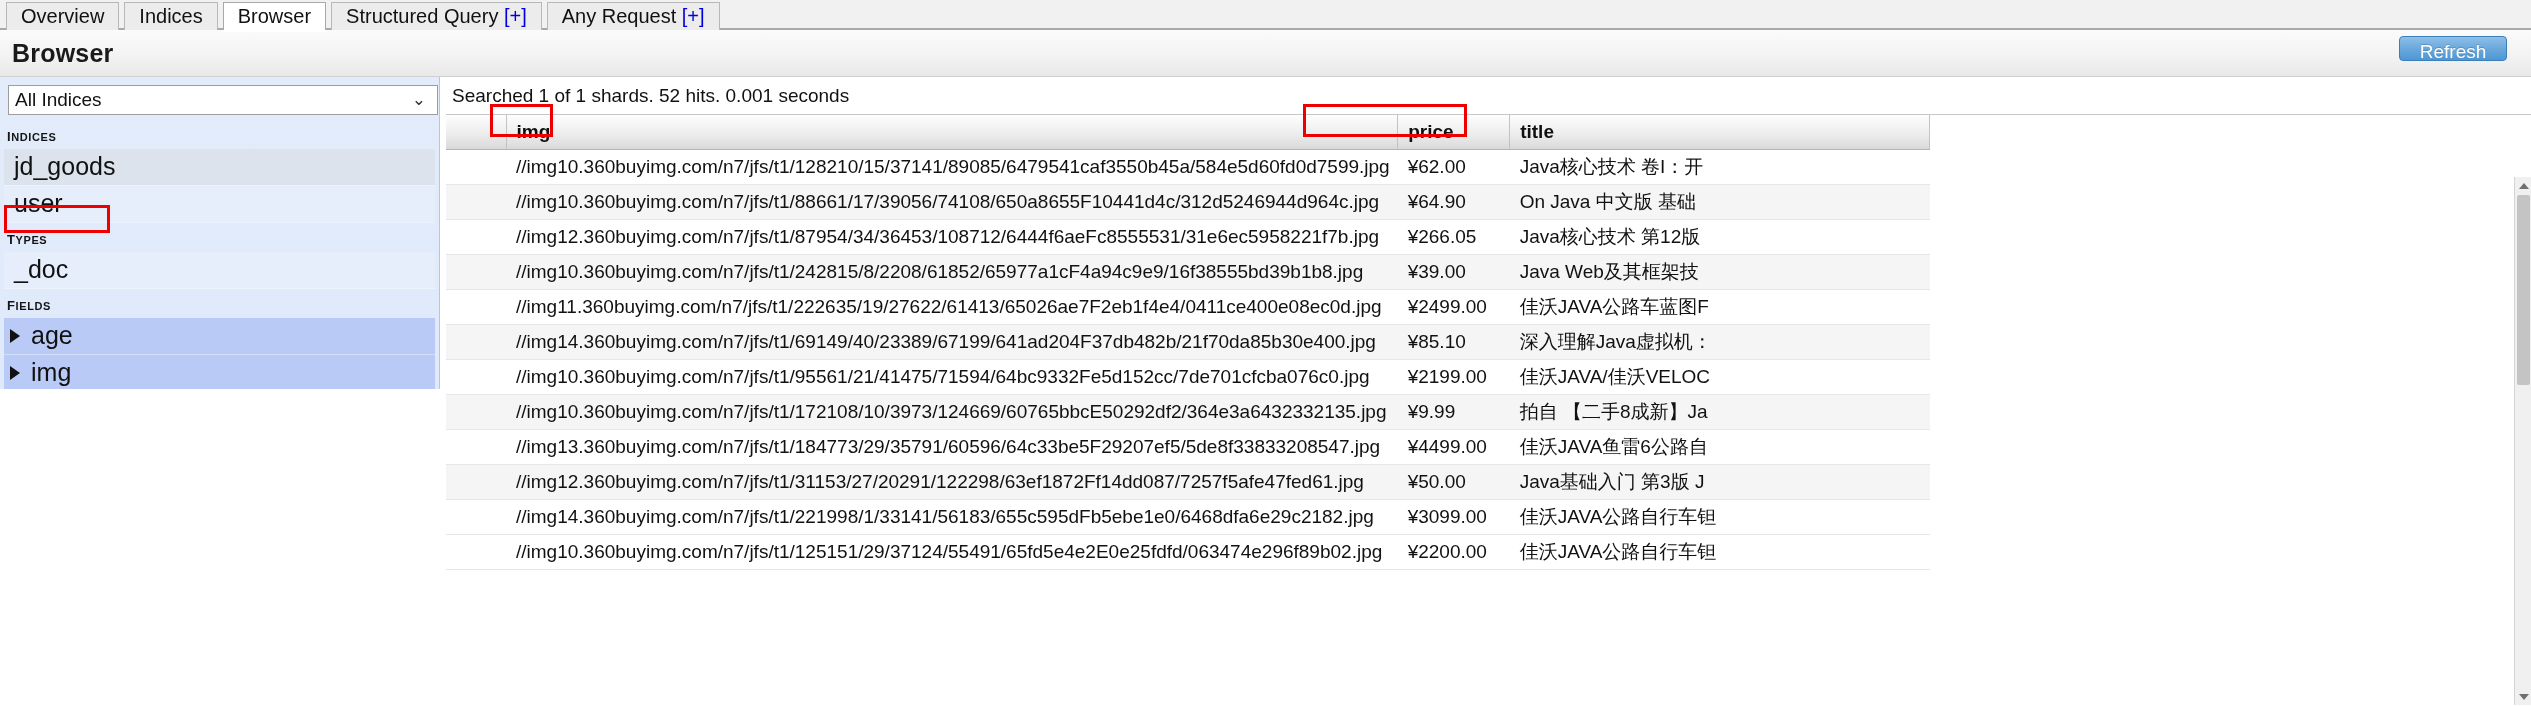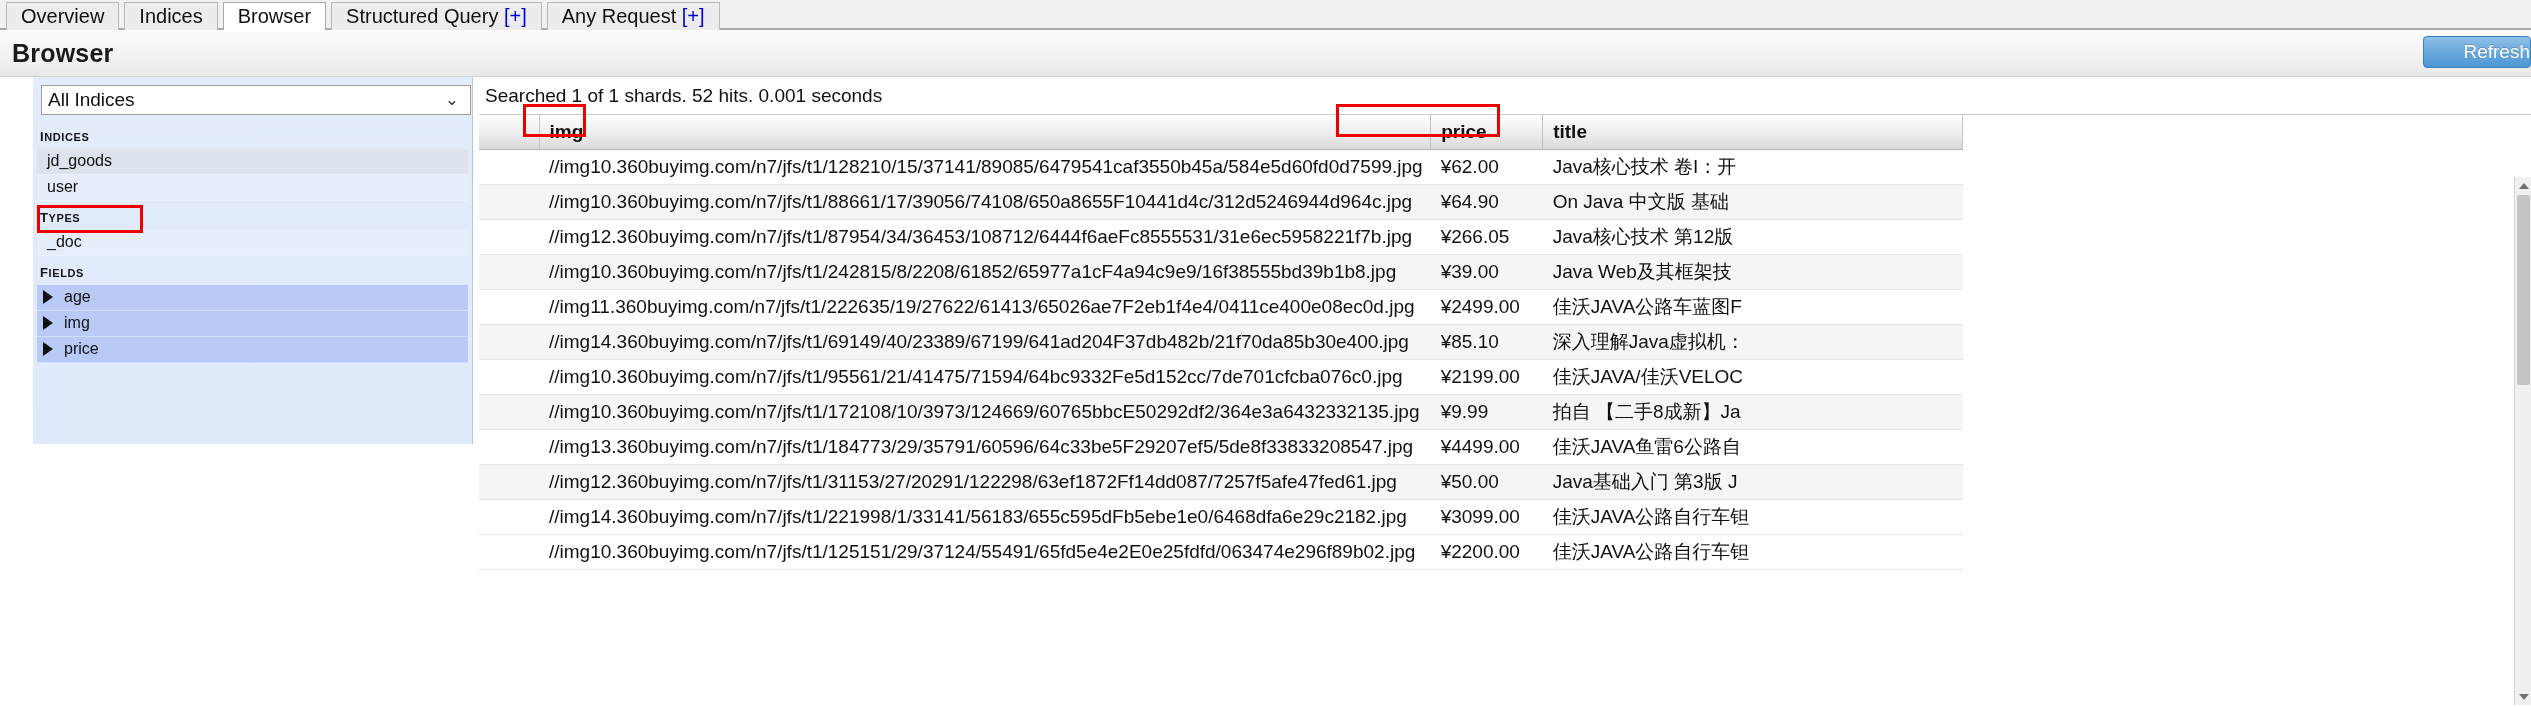--- a/index.html
+++ b/index.html
@@ -55,24 +55,24 @@
   .header-title {
     position: absolute;
     left: 12px; top: 9px;
     font-size: 25px;
     font-weight: bold;
     color: #1a1a1a;
     letter-spacing: 0.2px;
   }
   .refresh-btn {
     position: absolute;
-    right: 0; top: 6px;
-    width: 108px; height: 32px;
+    right: 24px; top: 6px;
+    width: 108px; height: 25px;
     line-height: 30px;
-    text-align: right;
+    text-align: center;
     font-size: 19px;
     color: #ffffff;
     background: linear-gradient(to bottom, #8fc0e8 0%, #6aa8dc 50%, #4e97d4 100%);
     border: 1px solid #3b7fba;
     border-radius: 4px;
     cursor: pointer;
     text-shadow: 0 -1px 0 rgba(0,0,0,0.18);
   }
 
   
@@ -82,24 +82,23 @@
     display: flex;
     background: #fff;
   }
 
   
   .sidebar {
     width: 440px;
     background: linear-gradient(to bottom, #e2ecfb 0%, #dee9fa 100%);
     border-right: 1px solid #b6c6dd;
     position: relative;
-    height: 367px;
+    height: 312px;
     padding: 6px 4px 0 4px;
     overflow: hidden;
-    margin-left: 33px;
   }
   .index-select {
     width: 430px;
     height: 30px;
     margin: 2px 0 5px 2px;
     font-size: 19px;
     color: #111;
     background: #fff;
     border: 1px solid #9e9e9e;
     padding: 0 6px;
@@ -121,21 +120,21 @@
     font-size: 16px;
     font-weight: bold;
     font-variant: small-caps;
     text-transform: lowercase;
     color: #141414;
     padding: 4px 0 3px 3px;
     letter-spacing: 0.6px;
   }
   .section-head::first-letter { font-size: 19px; }
   .row-item {
-    font-size: 16px;
+    font-size: 25px;
     color: #111;
     padding: 3px 0 4px 10px;
     background: #e7eefb;
     border-bottom: 1px solid #edf3fd;
     cursor: pointer;
   }
   .row-item.selected { background: #dde3ec; }
   .row-item.field {
     background: #b9caf7;
     border-bottom: 1px solid #d2defa;

